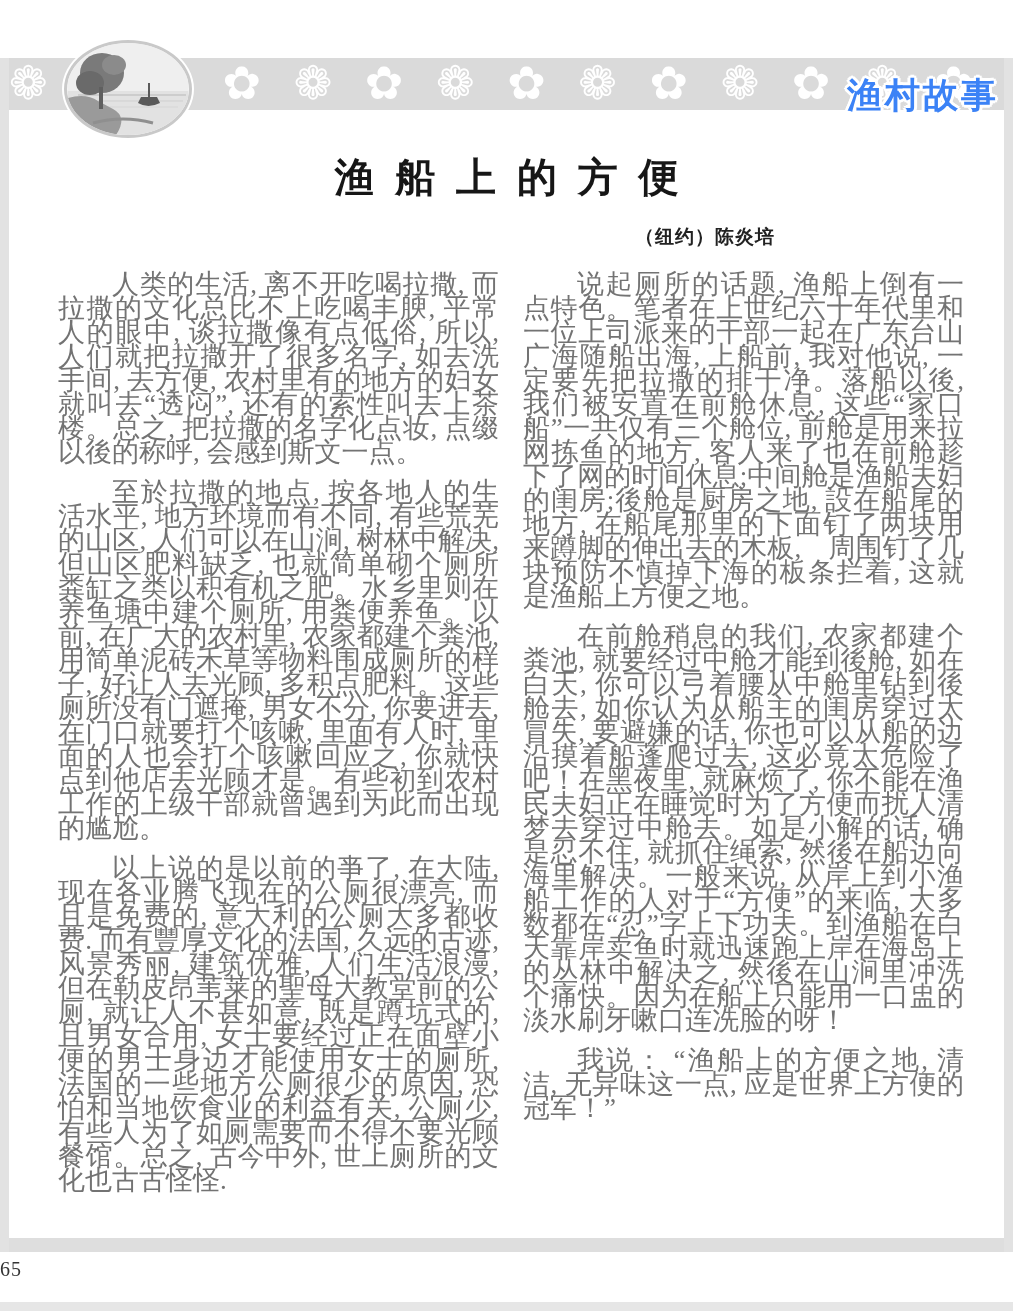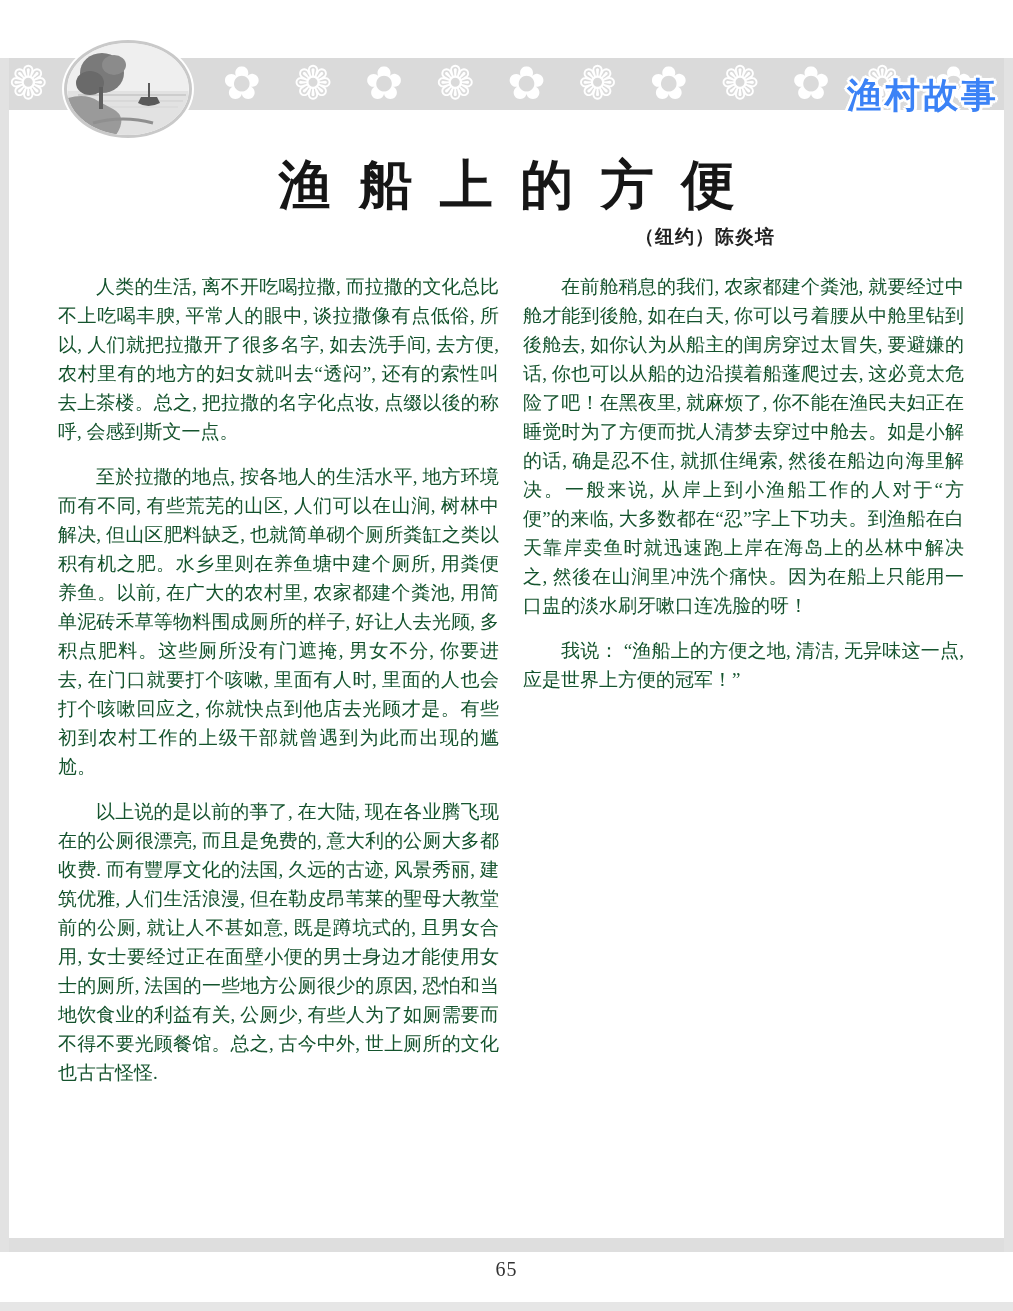--- a/index.html
+++ b/index.html
@@ -40,42 +40,42 @@
   
   .vignette{
     position:absolute;left:64px;top:40px;width:122px;height:92px;
     border-radius:50%;border:3px solid #c9c9c9;background:#f4f4f4;
     overflow:hidden;z-index:2;box-shadow:0 0 0 2px #ffffff;
   }
   .vignette svg{display:block;width:100%;height:100%;}
   
   .title{
     position:absolute;left:0;right:0;top:150px;
-    text-align:center;font-weight:bold;font-size:53px;
+    text-align:center;font-weight:bold;font-size:40px;
     letter-spacing:0.52em;text-indent:0.52em;color:#161616;
   }
   .byline{
     position:absolute;right:238px;top:224px;
     font-size:19px;letter-spacing:1px;color:#222;font-weight:bold;
   }
   .columns{
     position:absolute;left:58px;top:272px;width:906px;
     display:flex;gap:24px;
   }
   .col{width:441px;}
   .col p{
     margin:0 0 16px 0;
-    font-size:19px;line-height:29px;
+    font-size:27px;line-height:24px;
     text-align:justify;text-indent:2em;
-    color:#14532d;
+    color:#737373;
   }
   
   .page-number{
     position:absolute;left:0;right:0;top:1258px;
-    text-align:center;font-size:20px;color:#333;letter-spacing:1px;
+    text-align:left;font-size:20px;color:#333;letter-spacing:1px;
   }
 </style>
 </head>
 <body>
 
 <div class="page">
 
   <div class="rail rail-left"></div>
   <div class="rail rail-right"></div>
   <div class="bottom-bar"></div>
@@ -108,20 +108,21 @@
   <div class="title">渔船上的方便</div>
   <div class="byline">（纽约）陈炎培</div>
 
   <div class="columns">
     <div class="col" id="left-col">
         <p>人类的生活, 离不开吃喝拉撒, 而拉撒的文化总比不上吃喝丰腴, 平常人的眼中, 谈拉撒像有点低俗, 所以, 人们就把拉撒开了很多名字, 如去洗手间, 去方便, 农村里有的地方的妇女就叫去“透闷”, 还有的索性叫去上茶楼。总之, 把拉撒的名字化点妆, 点缀以後的称呼, 会感到斯文一点。</p>
         <p>至於拉撒的地点, 按各地人的生活水平, 地方环境而有不同, 有些荒芜的山区, 人们可以在山涧, 树林中解决, 但山区肥料缺乏, 也就简单砌个厕所粪缸之类以积有机之肥。水乡里则在养鱼塘中建个厕所, 用粪便养鱼。以前, 在广大的农村里, 农家都建个粪池, 用简单泥砖禾草等物料围成厕所的样子, 好让人去光顾, 多积点肥料。这些厕所没有门遮掩, 男女不分, 你要进去, 在门口就要打个咳嗽, 里面有人时, 里面的人也会打个咳嗽回应之, 你就快点到他店去光顾才是。有些初到农村工作的上级干部就曾遇到为此而出现的尴尬。</p>
         <p>以上说的是以前的亊了, 在大陆, 现在各业腾飞现在的公厕很漂亮, 而且是免费的, 意大利的公厕大多都收费. 而有豐厚文化的法国, 久远的古迹, 风景秀丽, 建筑优雅, 人们生活浪漫, 但在勒皮昂苇莱的聖母大教堂前的公厕, 就让人不甚如意, 既是蹲坑式的, 且男女合用, 女士要经过正在面壁小便的男士身边才能使用女士的厕所, 法国的一些地方公厕很少的原因, 恐怕和当地饮食业的利益有关, 公厕少, 有些人为了如厕需要而不得不要光顾餐馆。总之, 古今中外, 世上厕所的文化也古古怪怪.</p>
       </div>
     <div class="col" id="right-col">
+        <p>说起厕所的话题, 渔船上倒有一点特色。笔者在上世纪六十年代里和一位上司派来的干部一起在广东台山广海随船出海, 上船前, 我对他说, 一定要先把拉撒的排干净。落船以後, 我们被安置在前舱休息, 这些“家口船”一共仅有三个舱位, 前舱是用来拉网拣鱼的地方, 客人来了也在前舱趁下了网的时间休息;中间舱是渔船夫妇的闺房;後舱是厨房之地, 設在船尾的地方, 在船尾那里的下面钉了两块用来蹲脚的伸出去的木板,　周围钉了几块预防不慎掉下海的板条拦着, 这就是渔船上方便之地。</p>
         <p>在前舱稍息的我们, 农家都建个粪池, 就要经过中舱才能到後舱, 如在白天, 你可以弓着腰从中舱里钻到後舱去, 如你认为从船主的闺房穿过太冒失, 要避嫌的话, 你也可以从船的边沿摸着船蓬爬过去, 这必竟太危险了吧！在黑夜里, 就麻烦了, 你不能在渔民夫妇正在睡觉时为了方便而扰人清梦去穿过中舱去。如是小解的话, 确是忍不住, 就抓住绳索, 然後在船边向海里解决。一般来说, 从岸上到小渔船工作的人对于“方便”的来临, 大多数都在“忍”字上下功夫。到渔船在白天靠岸卖鱼时就迅速跑上岸在海岛上的丛林中解决之, 然後在山涧里冲洗个痛快。因为在船上只能用一口盅的淡水刷牙嗽口连冼脸的呀！</p>
         <p>我说： “渔船上的方便之地, 清洁, 无异味这一点, 应是世界上方便的冠军！”</p>
       </div>
   </div>
 
   <div class="page-number">65</div>
 
 </div>
 
 </body></html>

